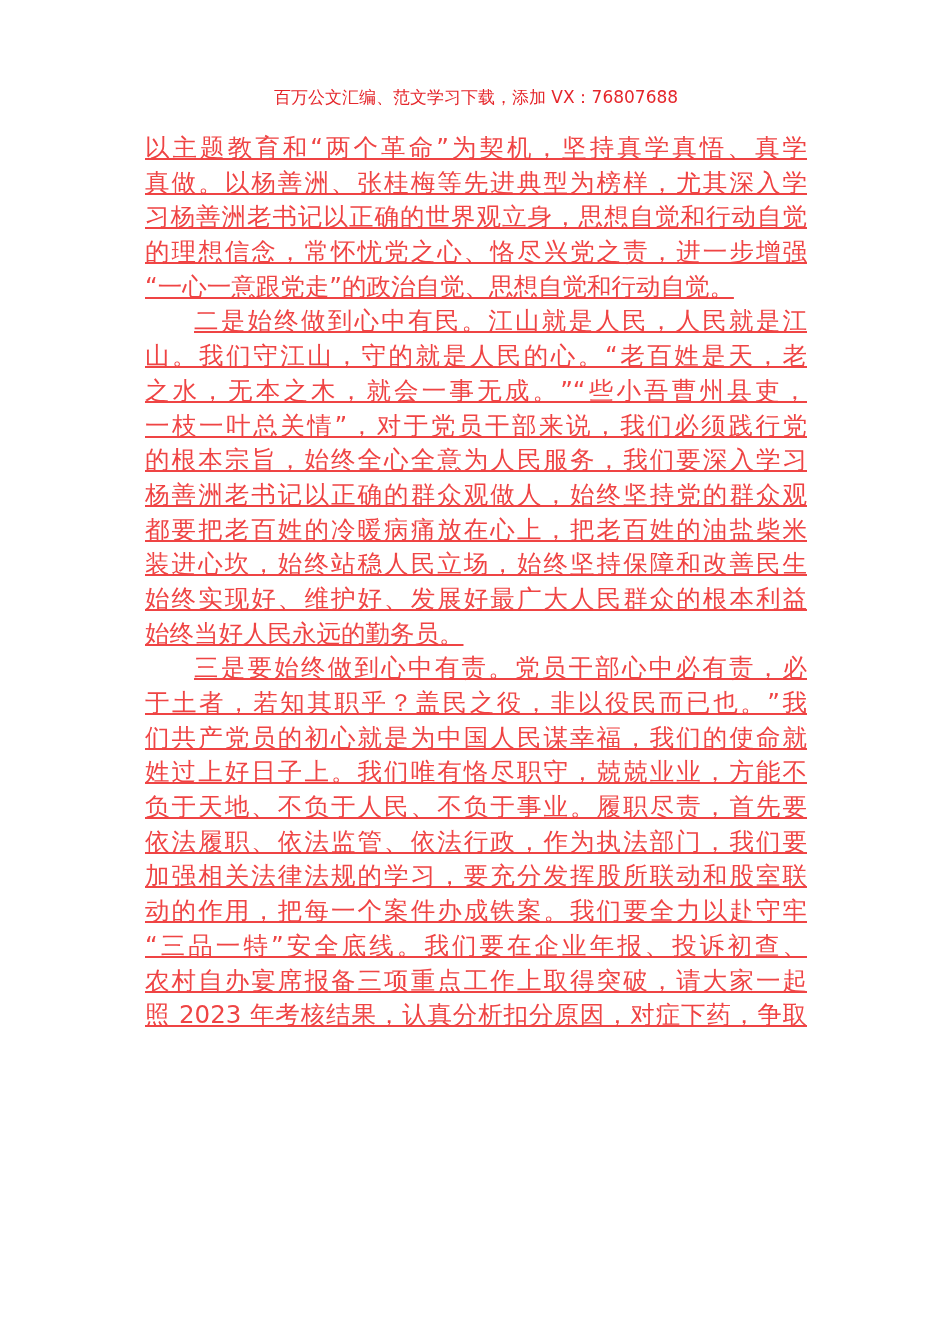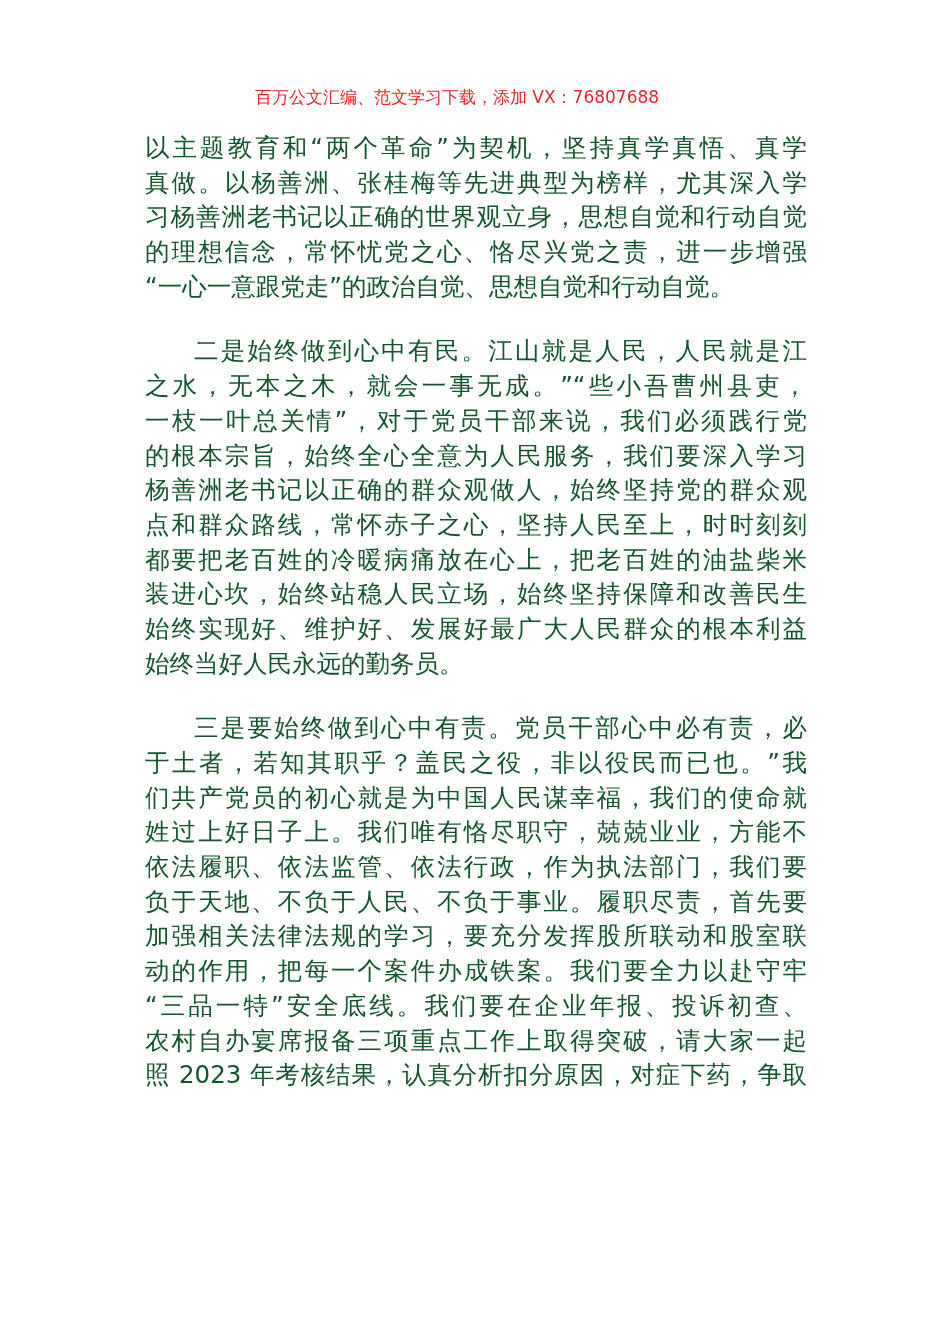--- a/index.html
+++ b/index.html
@@ -1,56 +1,56 @@
 <!DOCTYPE html>
 <html><head>
 <meta charset="utf-8">
 <style>
   html, body { margin: 0; padding: 0; background: #ffffff; }
   body { width: 950px; height: 1344px; position: relative; overflow: hidden; }
   .header {
     position: absolute; top: 85px; left: 0; width: 914px;
     text-align: center; color: #e5262b;
     font-family: "DejaVu Sans", "Liberation Sans", sans-serif;
-    font-size: 17px; line-height: 24px;
+    font-size: 17px; line-height: 24px; padding-left: 19px;
   }
   .content {
     position: absolute; top: 131px; left: 145px; width: 662px;
     font-family: "DejaVu Sans", "Liberation Sans", sans-serif;
-    font-size: 24.5px; line-height: 34.7px; color: #14532d;
+    font-size: 24.5px; line-height: 34.7px; color: #ef4444; text-decoration: underline;
   }
   .line { white-space: nowrap; display: block; text-align: justify; text-align-last: justify; height: 34.7px; }
   .line.last { text-align-last: left; }
-  .line.indent { padding-left: 49px; margin-top: 30px; }
+  .line.indent { padding-left: 49px; }
 </style>
 </head>
 <body>
 
 <div class="header">百万公文汇编、范文学习下载，添加 VX：76807688</div>
 
 <div class="content">
   <span class="line">以主题教育和“两个革命”为契机，坚持真学真悟、真学</span>
   <span class="line">真做。以杨善洲、张桂梅等先进典型为榜样，尤其深入学</span>
   <span class="line">习杨善洲老书记以正确的世界观立身，思想自觉和行动自觉</span>
   <span class="line">的理想信念，常怀忧党之心、恪尽兴党之责，进一步增强</span>
   <span class="line last">“一心一意跟党走”的政治自觉、思想自觉和行动自觉。</span>
   <span class="line indent">二是始终做到心中有民。江山就是人民，人民就是江</span>
+  <span class="line">山。我们守江山，守的就是人民的心。“老百姓是天，老</span>
   <span class="line">之水，无本之木，就会一事无成。”“些小吾曹州县吏，</span>
   <span class="line">一枝一叶总关情”，对于党员干部来说，我们必须践行党</span>
   <span class="line">的根本宗旨，始终全心全意为人民服务，我们要深入学习</span>
   <span class="line">杨善洲老书记以正确的群众观做人，始终坚持党的群众观</span>
-  <span class="line">点和群众路线，常怀赤子之心，坚持人民至上，时时刻刻</span>
   <span class="line">都要把老百姓的冷暖病痛放在心上，把老百姓的油盐柴米</span>
   <span class="line">装进心坎，始终站稳人民立场，始终坚持保障和改善民生</span>
   <span class="line">始终实现好、维护好、发展好最广大人民群众的根本利益</span>
   <span class="line last">始终当好人民永远的勤务员。</span>
   <span class="line indent">三是要始终做到心中有责。党员干部心中必有责，必</span>
   <span class="line">于土者，若知其职乎？盖民之役，非以役民而已也。”我</span>
   <span class="line">们共产党员的初心就是为中国人民谋幸福，我们的使命就</span>
   <span class="line">姓过上好日子上。我们唯有恪尽职守，兢兢业业，方能不</span>
+  <span class="line">负于天地、不负于人民、不负于事业。履职尽责，首先要</span>
   <span class="line">依法履职、依法监管、依法行政，作为执法部门，我们要</span>
-  <span class="line">负于天地、不负于人民、不负于事业。履职尽责，首先要</span>
   <span class="line">加强相关法律法规的学习，要充分发挥股所联动和股室联</span>
   <span class="line">动的作用，把每一个案件办成铁案。我们要全力以赴守牢</span>
   <span class="line">“三品一特”安全底线。我们要在企业年报、投诉初查、</span>
   <span class="line">农村自办宴席报备三项重点工作上取得突破，请大家一起</span>
   <span class="line">照 2023 年考核结果，认真分析扣分原因，对症下药，争取</span>
 </div>
 
 </body></html>

